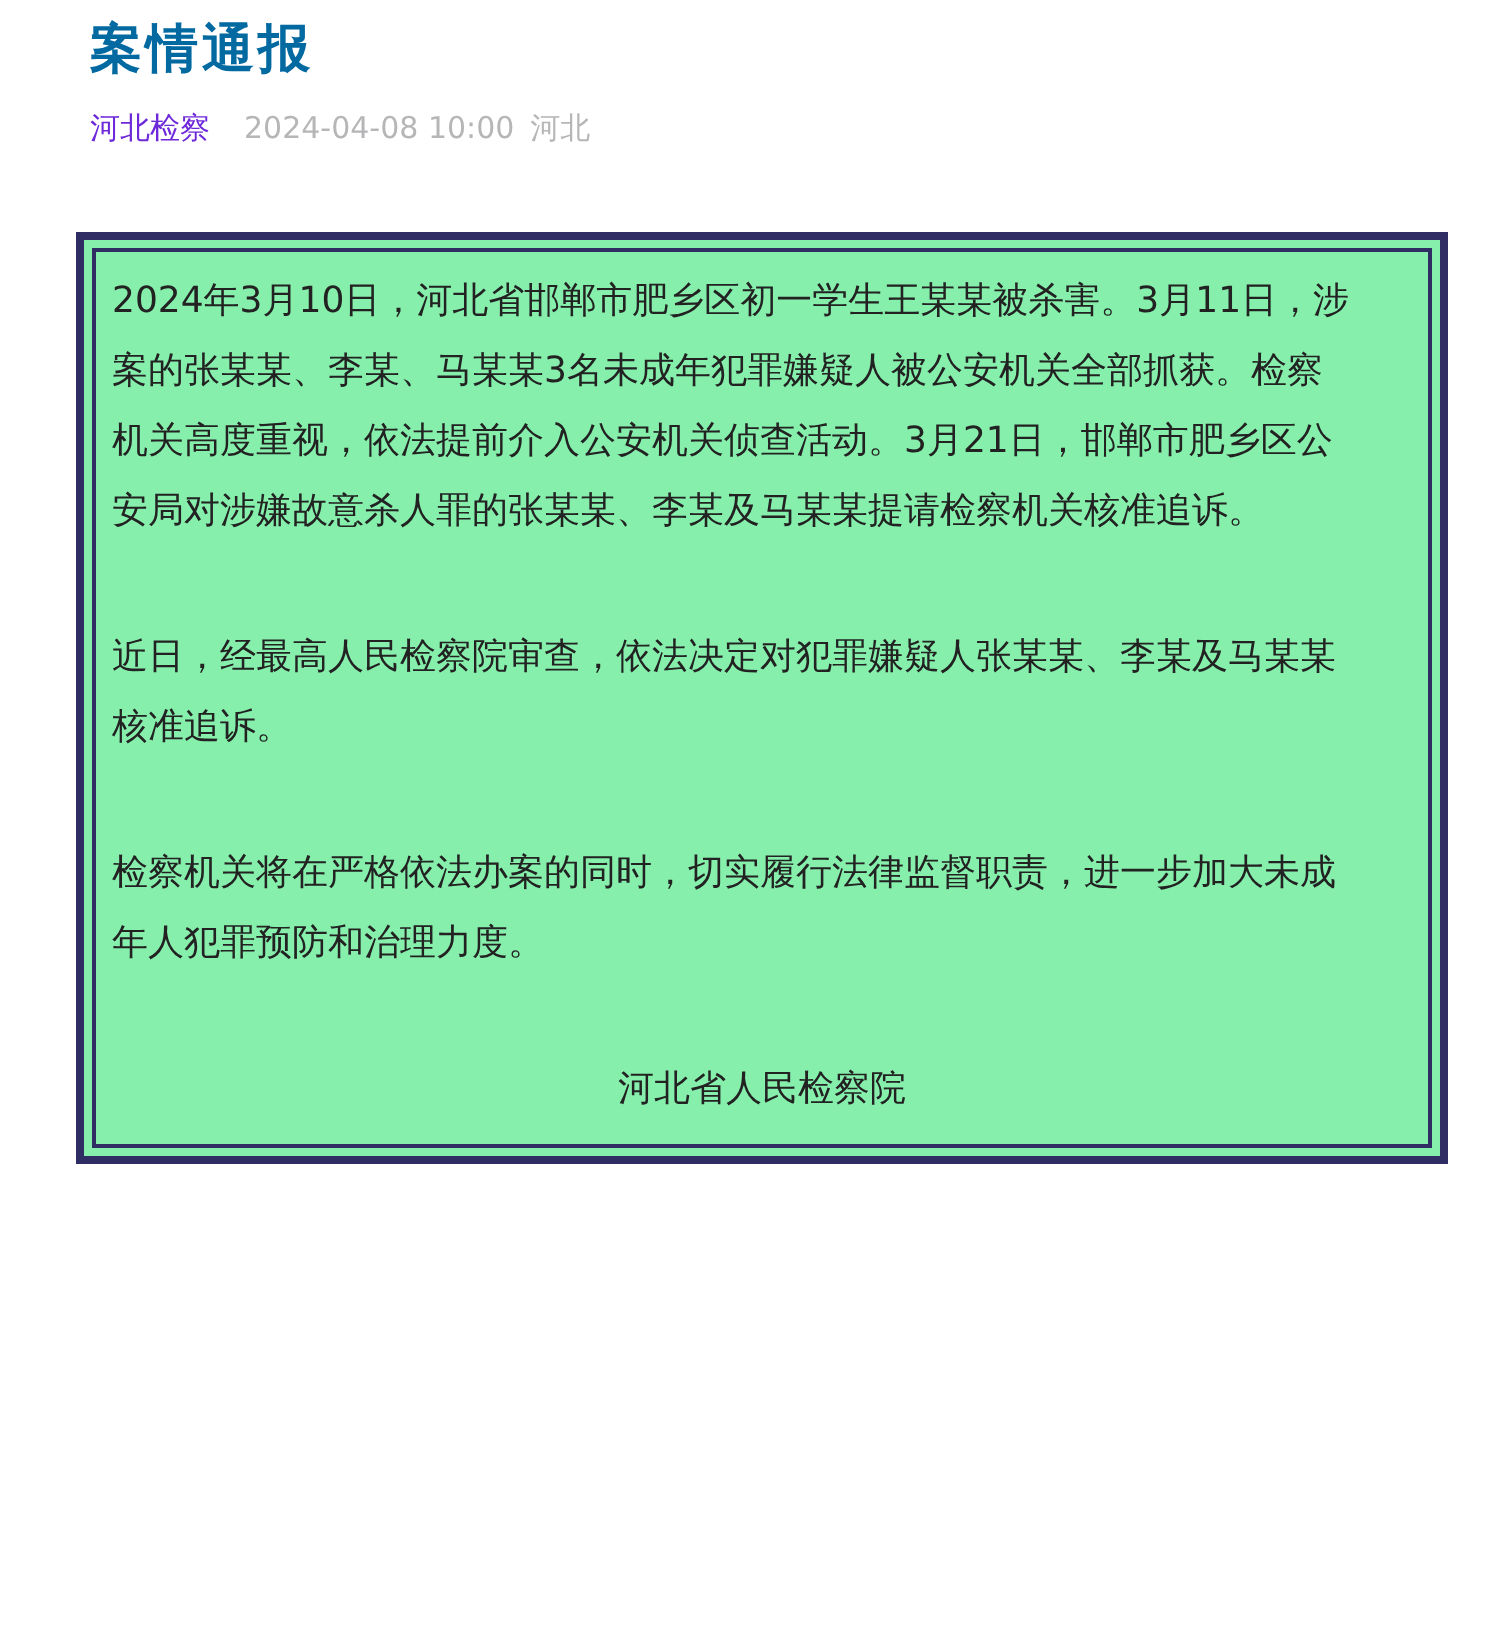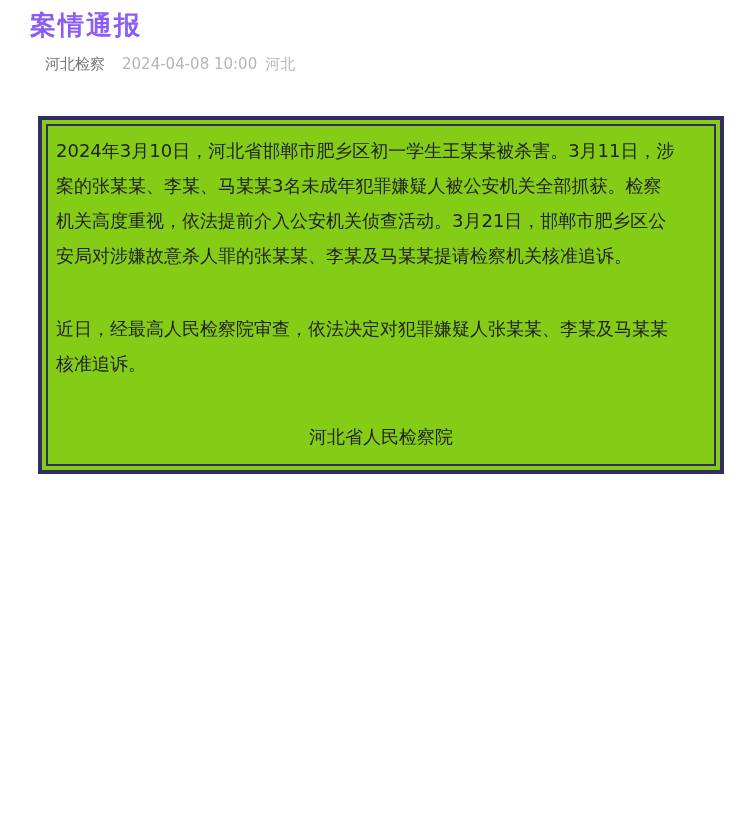--- a/index.html
+++ b/index.html
@@ -7,47 +7,47 @@
     padding: 0;
     background: #ffffff;
   }
   body {
     width: 749px;
     height: 819px;
     overflow: hidden;
     font-family: "DejaVu Sans", "Liberation Sans", sans-serif;
   }
   .page-title {
-    margin: 11px 0 0 30px;
+    margin: 11px 0 0 45px;
     font-size: 26px;
     line-height: 1.15;
     font-weight: bold;
     letter-spacing: 2px;
-    color: #8b5cf6;
+    color: #0369a1;
   }
   .byline {
     margin: 14px 0 0 45px;
     font-size: 15px;
     line-height: 1.2;
     color: #b6b6b8;
   }
   .byline .source {
-    color: #737373;
+    color: #6d28d9;
     margin-right: 17px;
   }
   .byline .time {
     margin-right: 8px;
   }
   .notice-box {
     box-sizing: border-box;
     margin: 43px 0 0 38px;
     width: 686px;
     border: 4px solid #2f2d63;
     padding: 4px;              
-    background: #84cc16;
+    background: #86efac;
   }
   .notice-inner {
     border: 2px solid #2f2d63;
     padding: 7px 8px 10px 8px;
   }
   .notice-inner p {
     margin: 0 0 38px 0;
     font-size: 18px;
     line-height: 35px;
     color: #222222;
@@ -78,19 +78,21 @@
 
     <p>2024年3月10日，河北省邯郸市肥乡区初一学生王某某被杀害。3月11日，涉
 案的张某某、李某、马某某3名未成年犯罪嫌疑人被公安机关全部抓获。检察
 机关高度重视，依法提前介入公安机关侦查活动。3月21日，邯郸市肥乡区公
 安局对涉嫌故意杀人罪的张某某、李某及马某某提请检察机关核准追诉。</p>
 
 
     <p>近日，经最高人民检察院审查，依法决定对犯罪嫌疑人张某某、李某及马某某
 核准追诉。</p>
 
+    <p>检察机关将在严格依法办案的同时，切实履行法律监督职责，进一步加大未成
+年人犯罪预防和治理力度。</p>
 
     <div class="signature-block">
       <div class="sig-name">河北省人民检察院</div>
     </div>
 
   </div>
 </div>
 
 </body></html>

